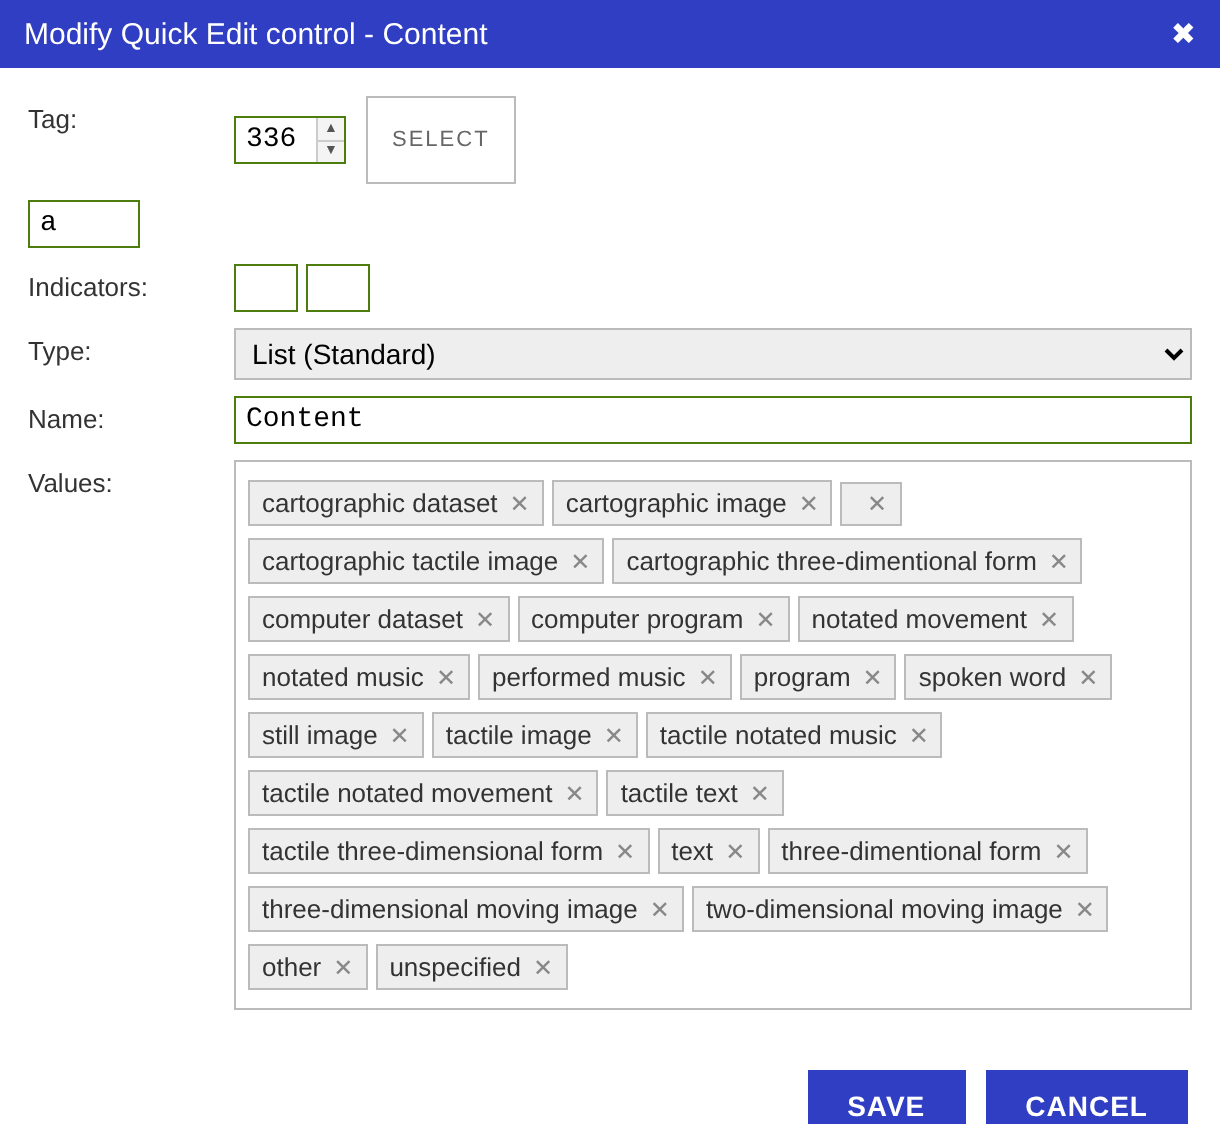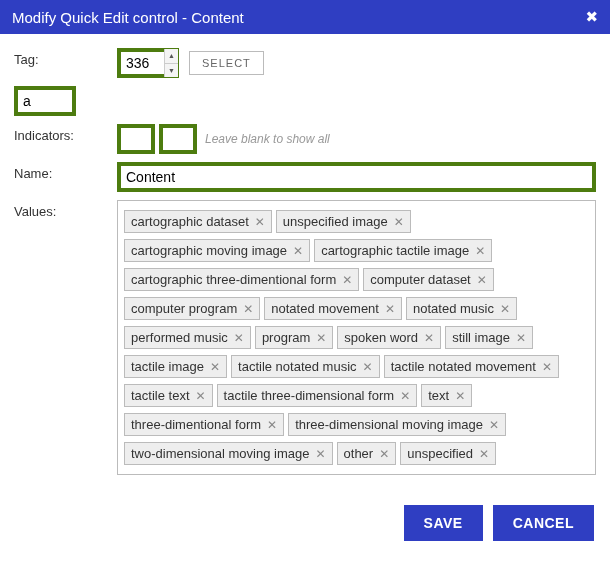--- a/index.html
+++ b/index.html
@@ -3,27 +3,27 @@
 <meta charset="utf-8">
 <style>
   html,body{margin:0;padding:0;font-family:Verdana,Geneva,sans-serif;font-size:13px;color:#333;background:#fff}
   .dialog{width:610px;box-sizing:border-box;background:#fff}
   .titlebar{background:#2f3ec2;color:#fff;font-weight:normal;font-size:15px;padding:8px 12px;display:flex;justify-content:space-between;align-items:center}
   .titlebar .close{cursor:pointer;font-size:15px}
   .body{padding:14px 14px 6px 14px}
   .row{display:flex;align-items:flex-start;margin-bottom:8px}
   .label{width:95px;text-align:left;padding-right:8px;padding-top:4px;color:#333;font-size:13px}
   .control{flex:1;display:flex;align-items:center;flex-wrap:wrap}
-  input[type=text],input[type=number]{border:4px solid #4d7c0f;padding:3px 5px;font-size:14px;font-family:Liberation Sans, sans-serif}
+  input[type=text],input[type=number]{border:1px solid #4d7c0f;padding:3px 5px;font-size:14px;font-family:Liberation Mono, monospace}
   .tag-input{width:44px;padding-right:16px;position:relative}
   .num-wrap{position:relative;display:inline-block}
   .spin{position:absolute;right:1px;top:1px;bottom:1px;width:14px;display:flex;flex-direction:column}
   .spin div{flex:1;display:flex;align-items:center;justify-content:center;font-size:7px;color:#555;cursor:pointer;background:#f4f4f4;border-left:1px solid #ccc}
   .spin div:first-child{border-bottom:1px solid #ccc}
-  .select-btn{margin-left:10px;border:1px solid #bbb;background:#fff;color:#666;font-size:11px;letter-spacing:1px;padding:5px 12px;cursor:pointer;font-family:inherit}
+  .select-btn{margin-left:10px;border:1px solid #bbb;background:#fff;color:#666;font-size:11px;letter-spacing:1px;padding:15px 12px;cursor:pointer;font-family:inherit}
   .subfield-input{width:44px}
   .ind-input{width:20px;text-align:center}
   .ind-input + .ind-input{margin-left:4px}
   .hint{color:#999;font-style:italic;font-size:12px;margin-left:8px}
   .checkbox{margin:0}
   .type-select{width:100%;border:1px solid #bbb;background:#eee;padding:3px 4px;font-size:14px;font-family:inherit}
   .name-input{width:100%;box-sizing:border-box;font-size:15px;padding:4px 6px}
   .values-box{border:1px solid #bbb;padding:6px;width:100%;box-sizing:border-box}
   .tag{display:inline-flex;align-items:center;border:1px solid #bbb;background:#eee;color:#333;font-size:13px;padding:3px 6px;margin:3px 4px 3px 0}
   .tag .x{margin-left:6px;color:#888;cursor:pointer;font-size:12px}
@@ -60,44 +60,50 @@
       <div class="control">
         <input type="text" class="subfield-input" value="a" style="">
       </div>
     </div>
 
     <div class="row">
       <div class="label">Indicators:</div>
       <div class="control">
         <input type="text" class="ind-input" value="" style="">
         <input type="text" class="ind-input" value="" style="">
-        <span class="hint">Leave blank to show all</span>
       </div>
     </div>
 
 
+    <div class="row">
+      <div class="label">Type:</div>
+      <div class="control">
+        <select class="type-select">
+          <option>List (Standard)</option>
+        </select>
+      </div>
+    </div>
 
     <div class="row">
       <div class="label">Name:</div>
       <div class="control">
         <input type="text" class="name-input" value="Content" style="">
       </div>
     </div>
 
     <div class="row">
       <div class="label">Values:</div>
       <div class="control">
         <div class="values-box" id="values-box"><span class="tag">
               <span>cartographic dataset</span>
               <span class="x">✕</span>
             </span><span class="tag">
-              <span>unspecified image</span>
+              <span>cartographic image</span>
               <span class="x">✕</span>
             </span><span class="tag">
-              <span>cartographic moving image</span>
               <span class="x">✕</span>
             </span><span class="tag">
               <span>cartographic tactile image</span>
               <span class="x">✕</span>
             </span><span class="tag">
               <span>cartographic three-dimentional form</span>
               <span class="x">✕</span>
             </span><span class="tag">
               <span>computer dataset</span>
               <span class="x">✕</span>

